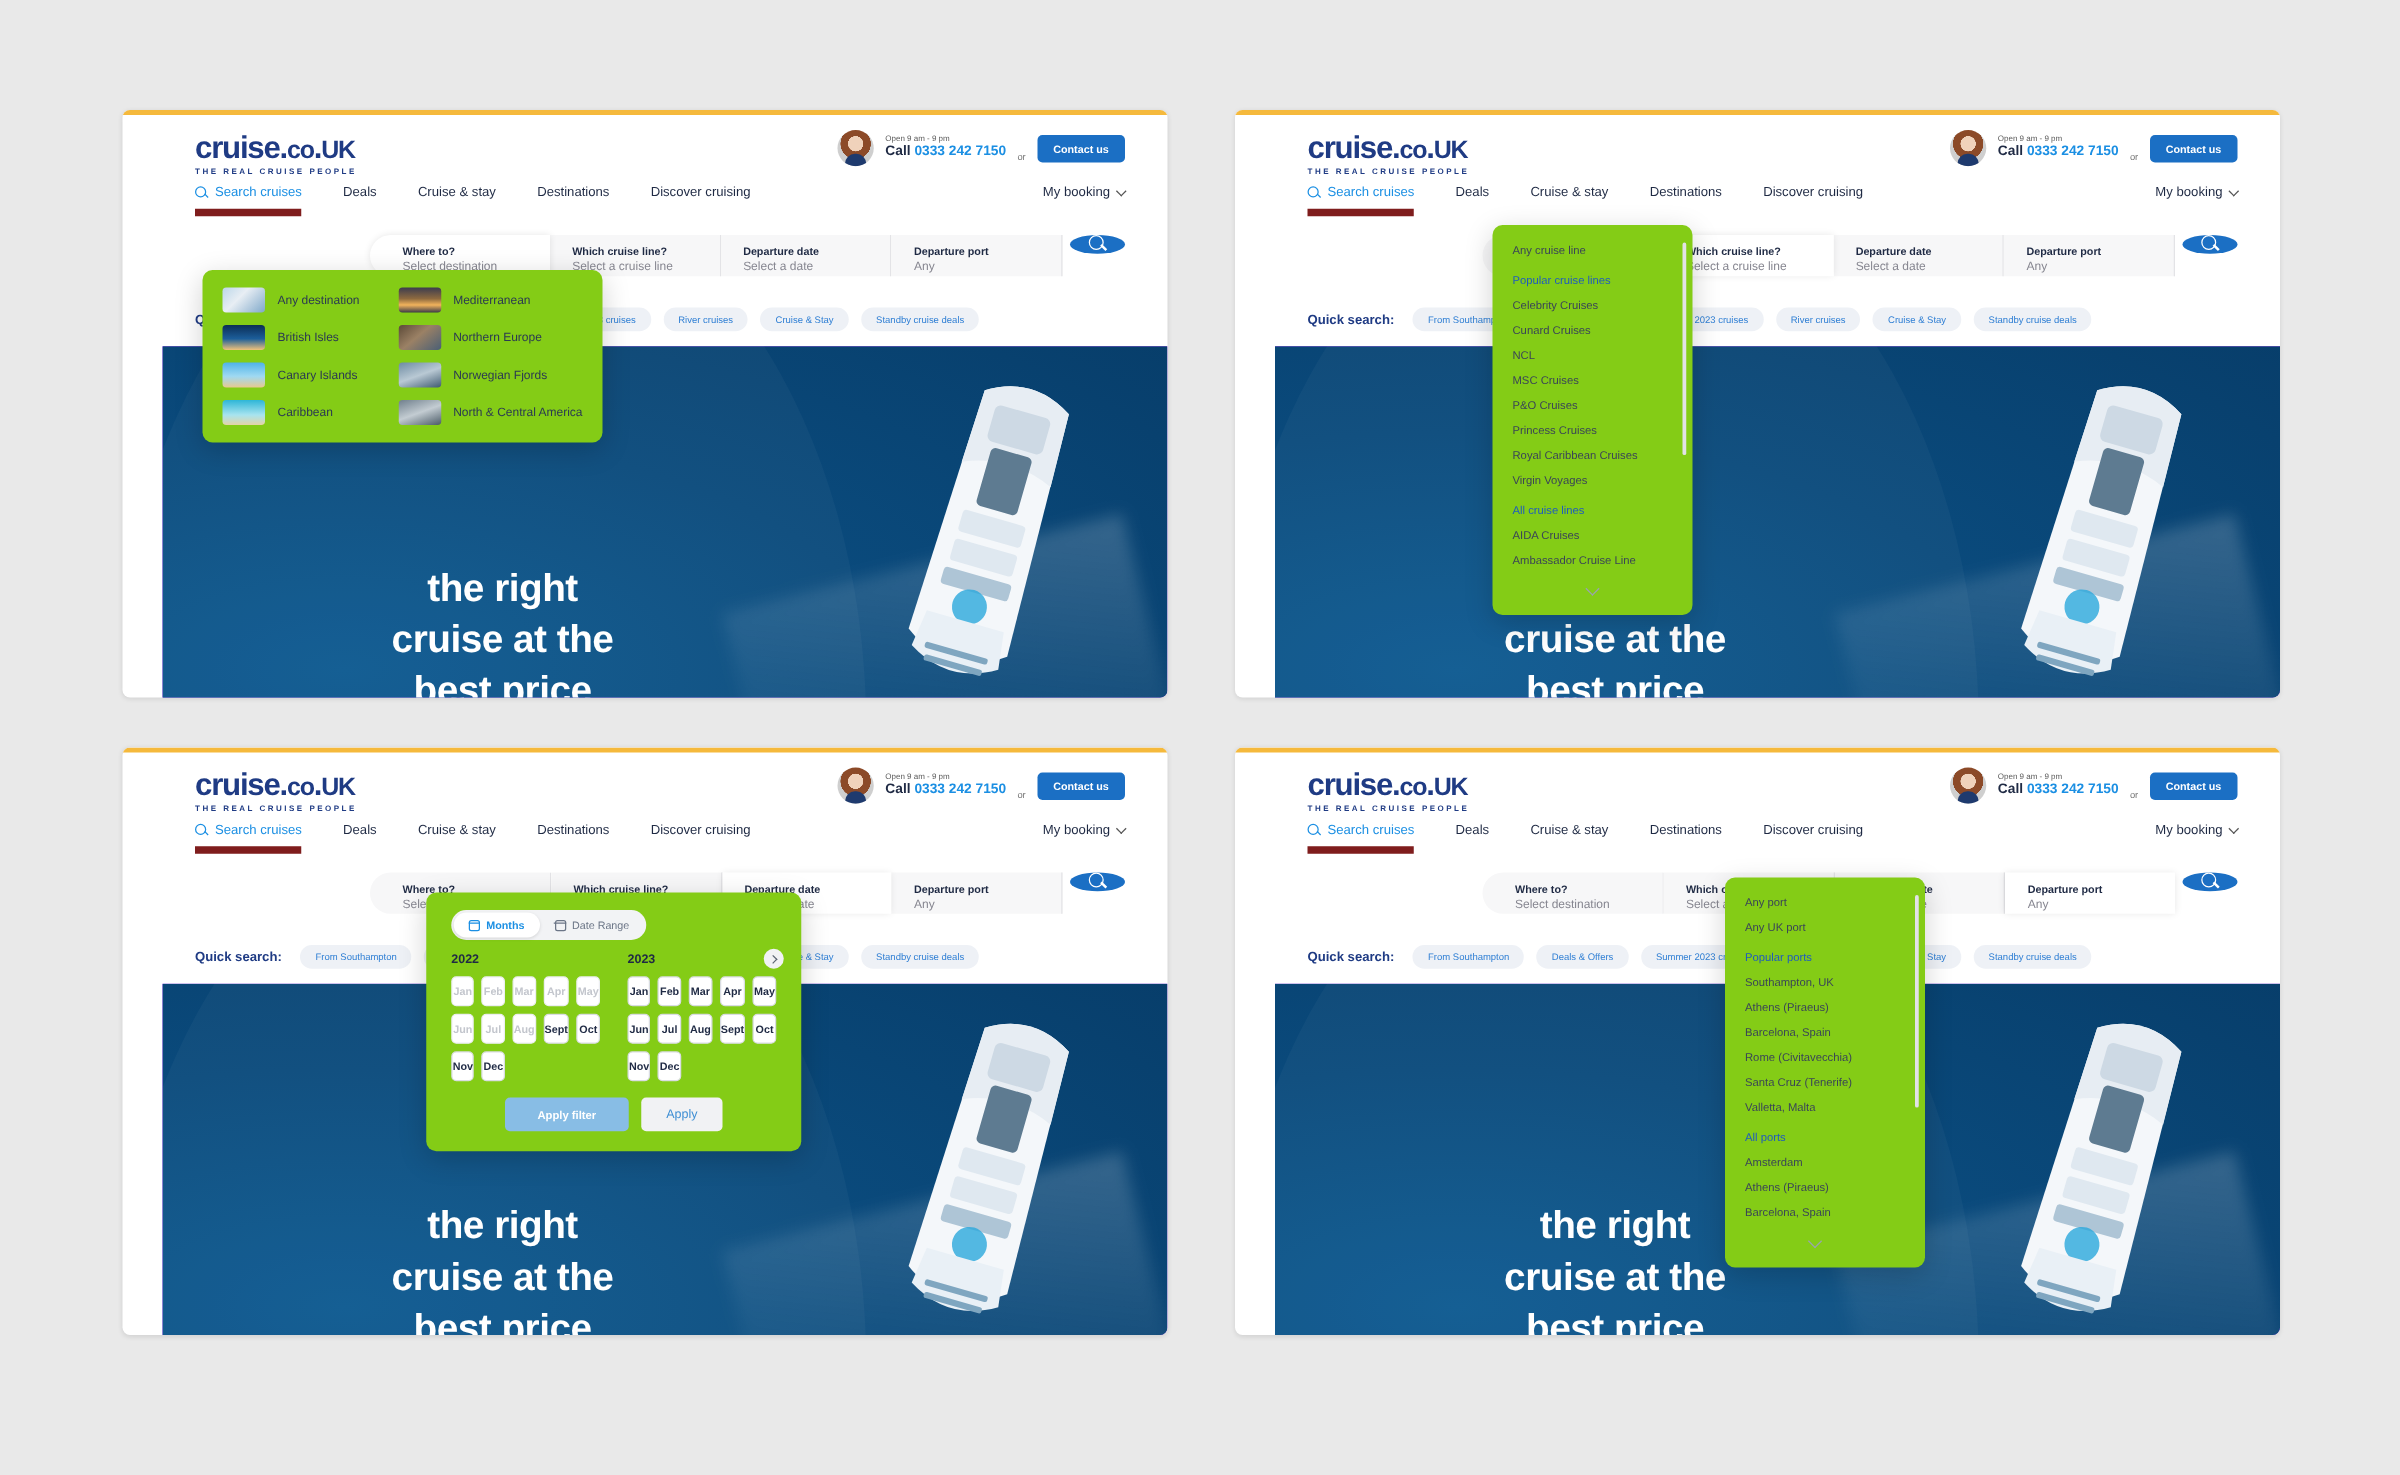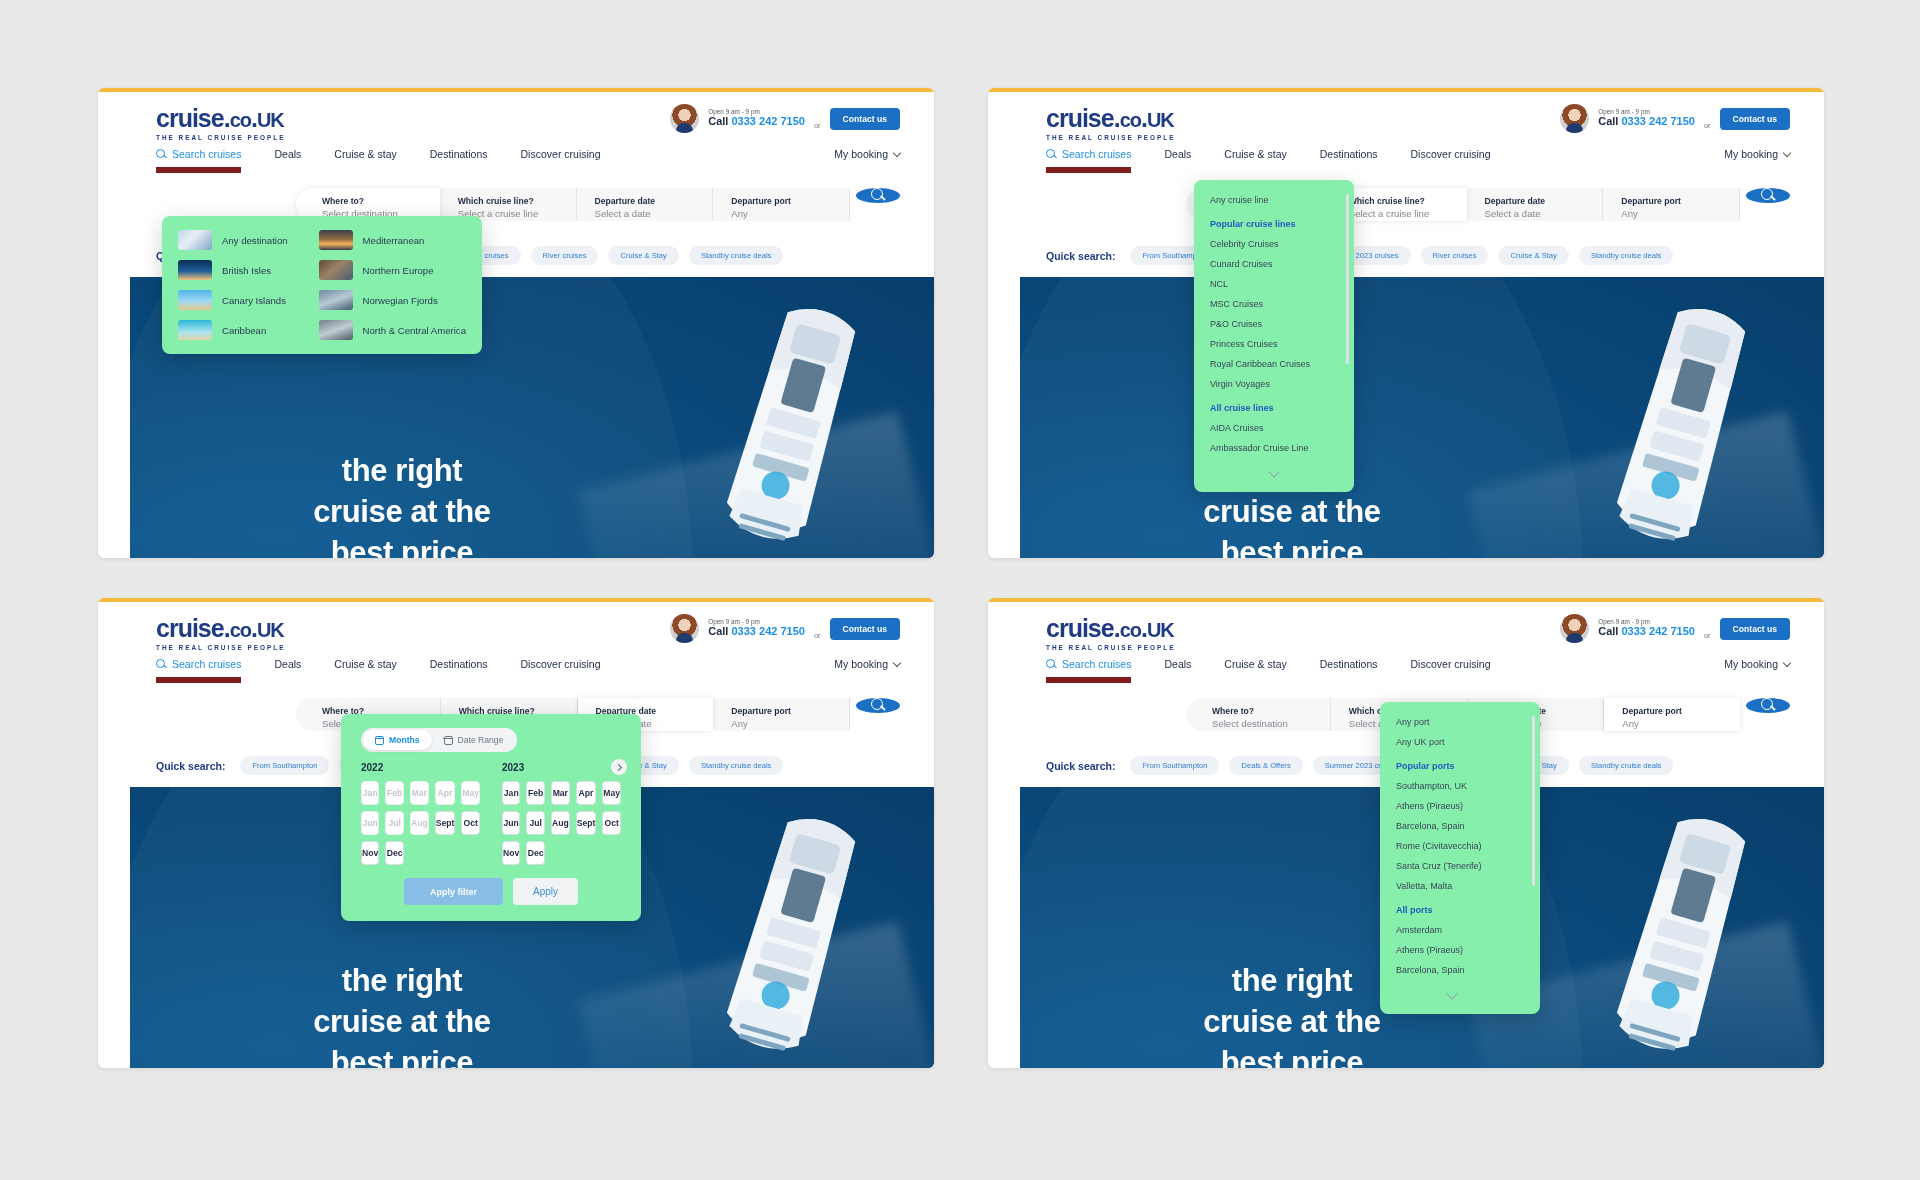--- a/index.html
+++ b/index.html
@@ -111,35 +111,35 @@
     position: absolute; right: 52px; top: 0px; width: 190px; height: 330px;
   }
   .wake{
     position:absolute; right: 0px; top: 170px; width: 330px; height: 260px;
     background: linear-gradient(200deg, rgba(255,255,255,.18) 0%, rgba(255,255,255,.05) 45%, transparent 70%);
     filter: blur(6px); transform: rotate(-14deg);
   }
 
   
   .dd {
-    position: absolute; background: #86efac; border-radius: 8px;
+    position: absolute; background: #84cc16; border-radius: 8px;
     box-shadow: 0 6px 22px rgba(0,0,0,.18); z-index: 40; overflow: hidden;
   }
   
   .dd-dest { left: 64px; top: 128px; width: 320px; padding: 14px 16px; }
   .dest-grid { display: grid; grid-template-columns: 1fr 1fr; gap: 10px 14px; }
   .dest-item { display: flex; align-items: center; gap: 10px; cursor: pointer; }
   .dest-thumb { width: 34px; height: 20px; border-radius: 3px; flex: 0 0 34px; }
   .dest-name { font-size: 9.6px; color: #2b3a52; white-space: nowrap; }
 
   
   .dd-lines { left: 206px; top: 92px; width: 160px; padding: 10px 0 12px 0; }
   .dd-ports { left: 392px; top: 104px; width: 160px; padding: 10px 16px 12px 0; }
   .dd-row { font-size: 9px; color: #3a4557; padding: 5px 16px; cursor: pointer; white-space: nowrap; }
-  .dd-head { font-size: 9px; color: #1f5bbf; font-weight: 700; padding: 9px 16px 5px; }
+  .dd-head { font-size: 9px; color: #1f5bbf; font-weight: 400; padding: 9px 16px 5px; }
   .dd-scroll { position: absolute; right: 5px; top: 14px; width: 3px; height: 170px; background: #e2e2e6; border-radius: 2px; }
   .dd-more {
     text-align: center; padding-top: 4px;
   }
   .dd-more .c { display:inline-block; width: 8px; height: 8px; border-right: 1.3px solid #9aa3b0; border-bottom: 1.3px solid #9aa3b0; transform: rotate(45deg); }
 
   
   .dd-date { left: 243px; top: 116px; width: 300px; padding: 14px 20px 16px; }
   .seg {
     display: inline-flex; background: #f2f3f5; border-radius: 16px; padding: 2px; margin-bottom: 10px;

